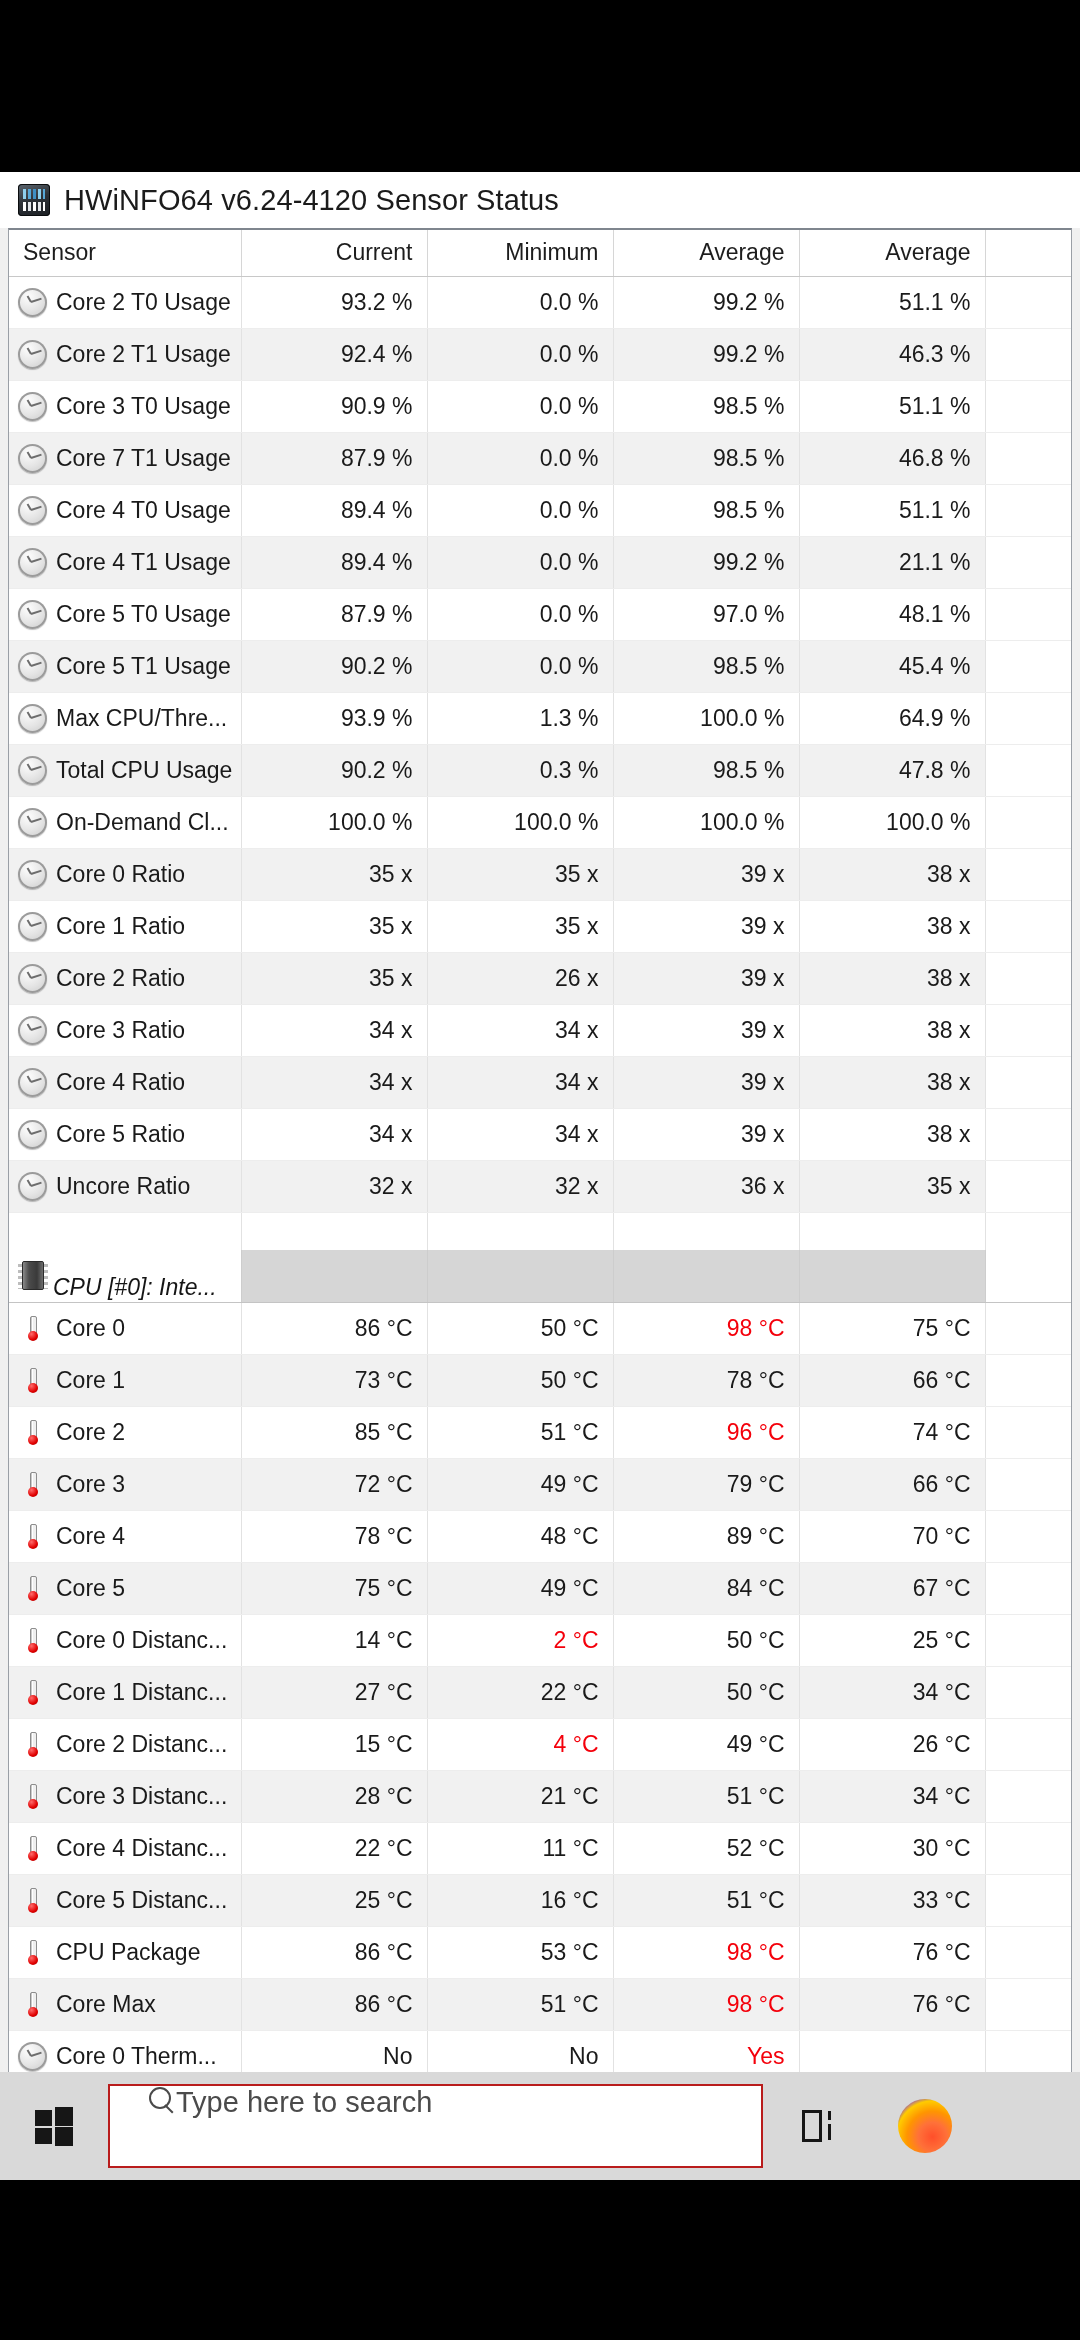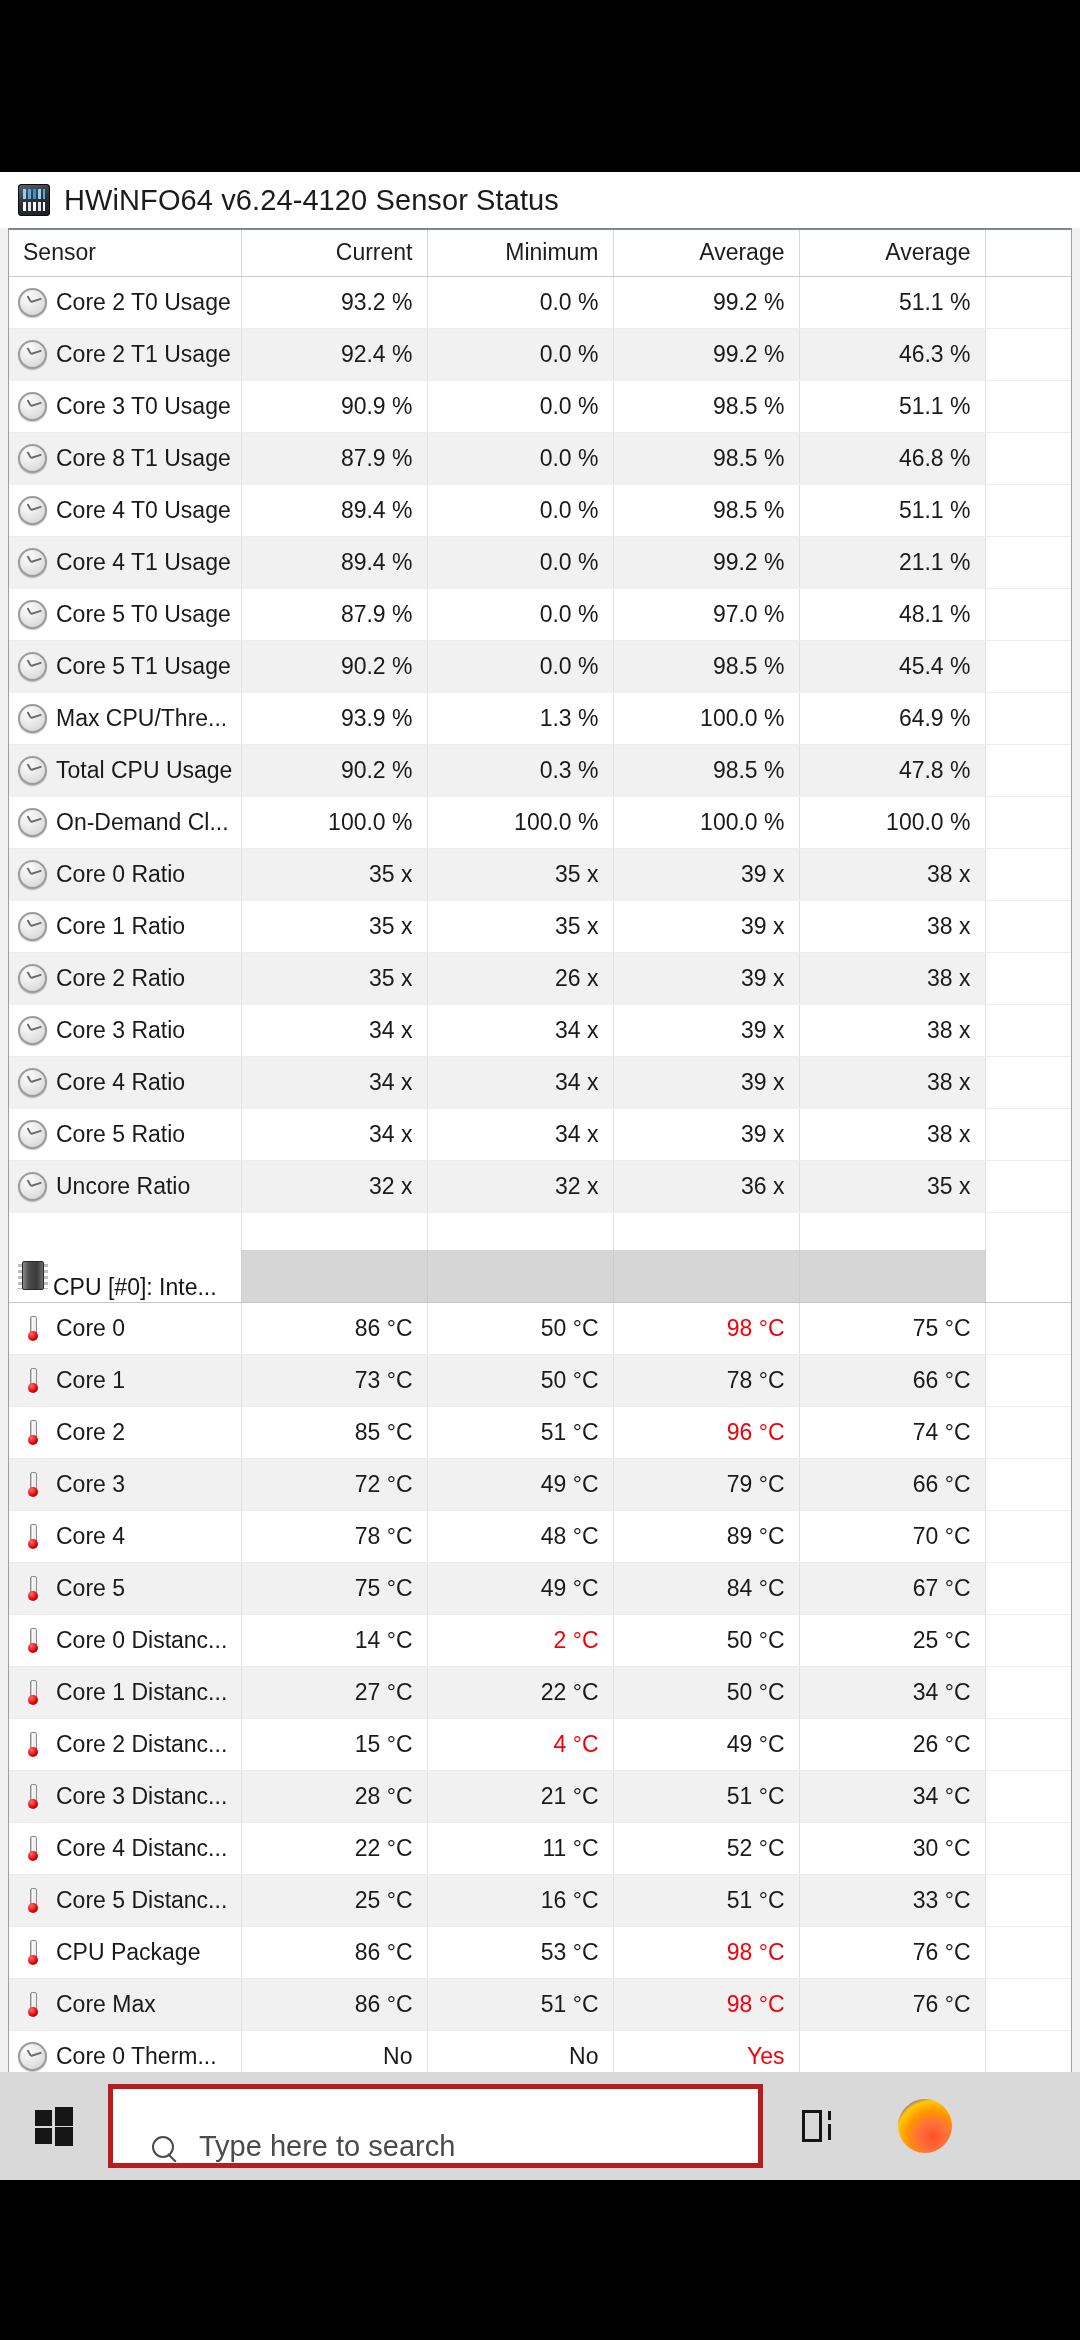--- a/index.html
+++ b/index.html
@@ -129,21 +129,21 @@
     content:""; position:absolute; top:2px; width:4px; height:25px;
     background: repeating-linear-gradient(to bottom,#bdbdbd 0 3px, transparent 3px 6px);
   }
   .ic-chip::before { left: -5px; }
   .ic-chip::after  { right: -5px; }
 
   
   tr.group-row td { background: #d6d6d6; border-bottom: 1px solid #c4c4c4; border-right: 1px solid #cdcdcd; }
   tr.group-row td.name-cell { background: #ffffff; }
   tr.group-row .group-label {
-    font-size: 23px; color: #151515; margin-top: 23px;
+    font-style: italic; font-size: 23px; color: #151515; margin-top: 23px;
   }
   tr.group-row td.pad-cell { background: #ffffff !important; }
 
   
   tr.blank-row { height: 38px; }
   tr.blank-row td { background: #ffffff; border-right: 1px solid #e2e2e2; border-bottom: none; }
   tr.blank-row td.pad-cell { border-right: none; }
 
   
   .button-bar {
@@ -175,22 +175,22 @@
   .start-btn { width: 108px; height: 108px; display:flex; align-items:center; justify-content:center; }
   .win-logo { width: 38px; height: 38px; position: relative; }
   .win-logo span { position:absolute; background:#161616; }
   .win-logo span:nth-child(1){ left:0; top:3px; width:17px; height:16px; }
   .win-logo span:nth-child(2){ left:20px; top:0px; width:18px; height:19px; }
   .win-logo span:nth-child(3){ left:0; top:21px; width:17px; height:16px; }
   .win-logo span:nth-child(4){ left:20px; top:20px; width:18px; height:19px; }
 
   .search-box {
     width: 655px; height: 84px; background: #ffffff;
-    display: flex; align-items: flex-end; gap: 20px; padding-left: 38px;
-    border: 5px solid #b91c1c;
+    display: flex; align-items: flex-start; padding-left: 38px;
+    border: 2px solid #b91c1c;
   }
   .search-icon { width: 28px; height: 28px; position: relative; flex:none; }
   .search-icon::before {
     content:""; position:absolute; left:1px; top:1px; width:18px; height:18px;
     border: 2px solid #4a4a4a; border-radius: 50%;
   }
   .search-icon::after {
     content:""; position:absolute; left:17px; top:18px; width:11px; height:2px;
     background:#4a4a4a; transform: rotate(45deg); transform-origin: 0 50%;
   }
@@ -287,21 +287,21 @@
               <td>90.9 %</td>
               <td>0.0 %</td>
               <td>98.5 %</td>
               <td>51.1 %</td>
               <td class="pad-cell"></td>
             </tr>
             <tr class="even">
               <td class="name-cell">
                 <div class="name-inner">
                   <span class="ic ic-gauge"></span>
-                  <span class="name-label">Core 8 T1 Usage</span>
+                  <span class="name-label">Core 7 T1 Usage</span>
                 </div>
               </td>
               <td>87.9 %</td>
               <td>0.0 %</td>
               <td>98.5 %</td>
               <td>46.8 %</td>
               <td class="pad-cell"></td>
             </tr>
             <tr class="odd">
               <td class="name-cell">

